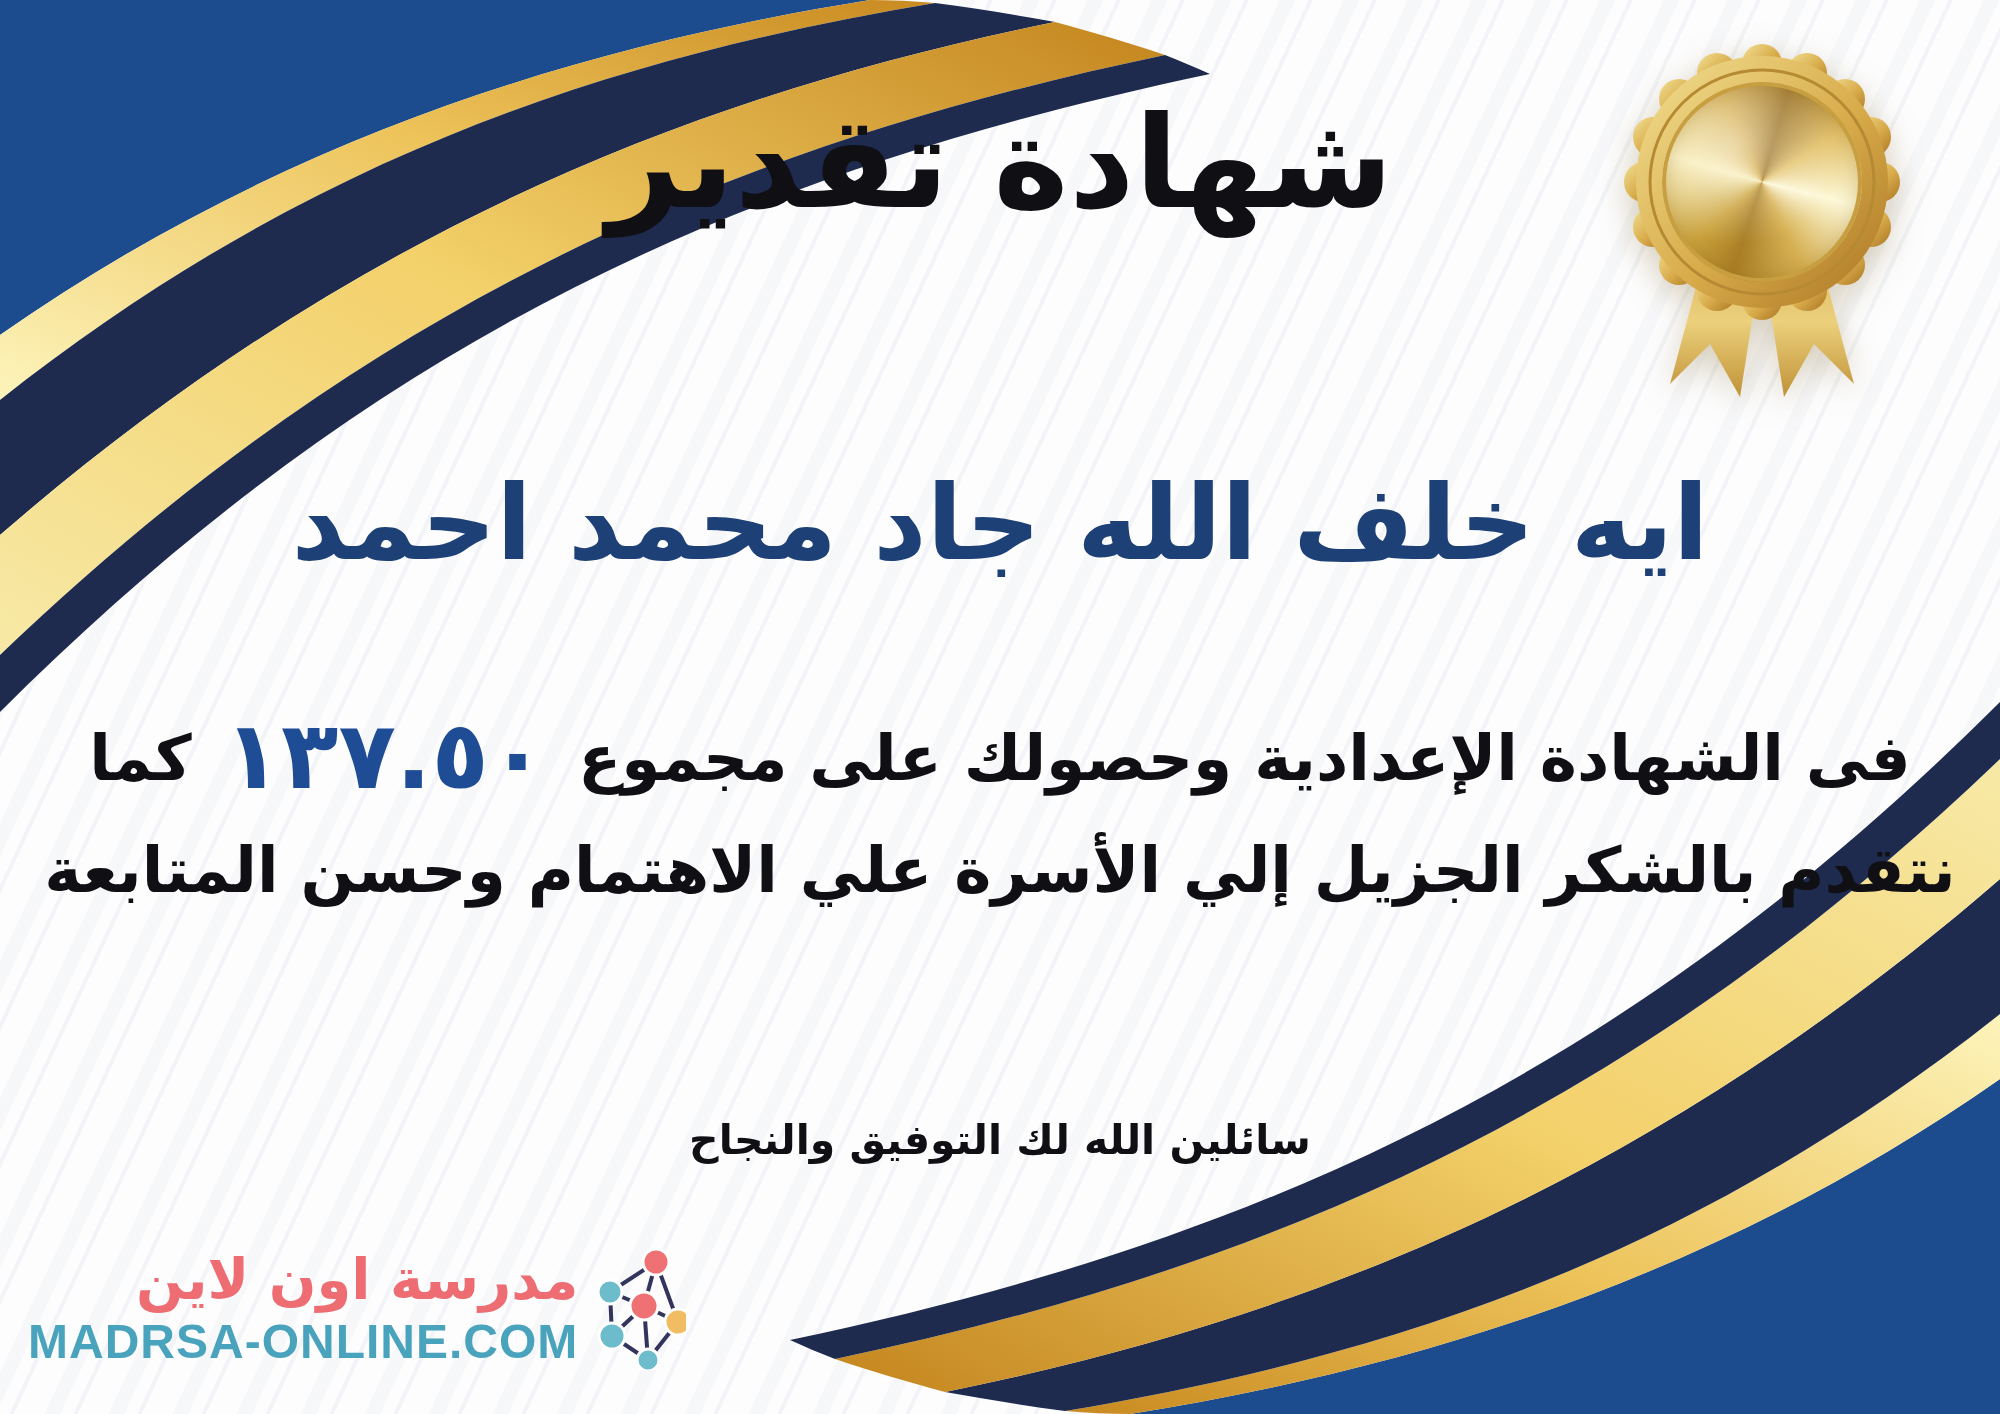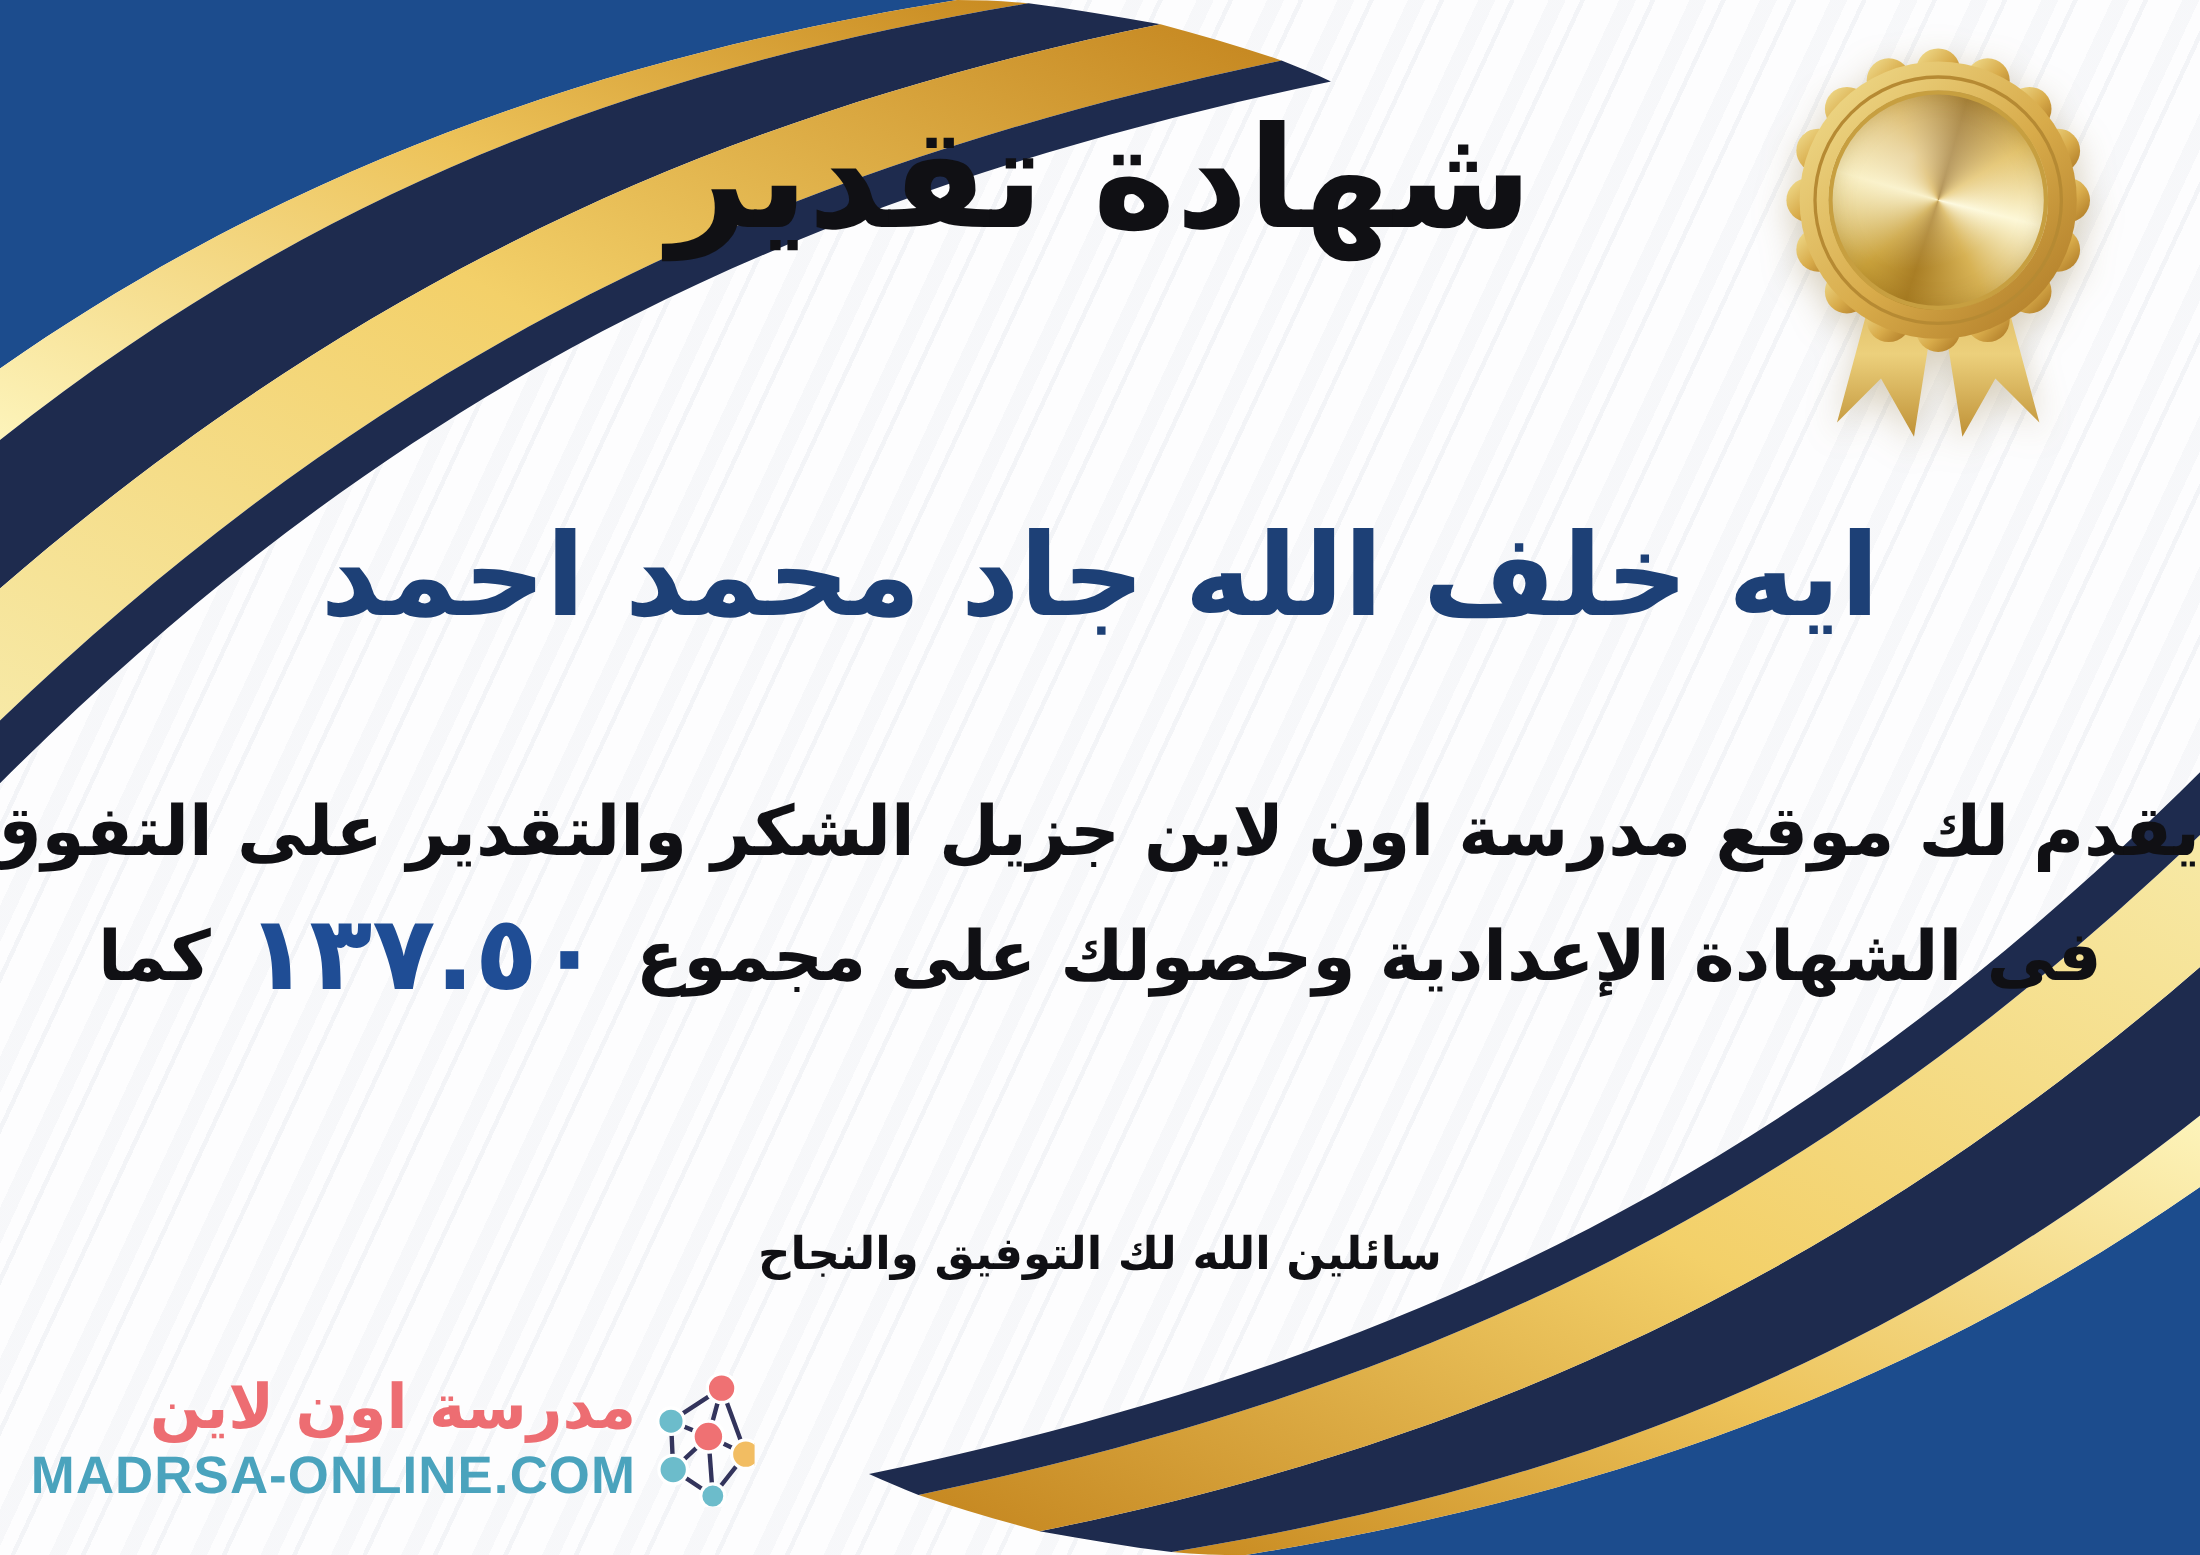--- a/index.html
+++ b/index.html
@@ -126,22 +126,22 @@
       <circle cx="150" cy="150" r="112" fill="none" stroke="#b68a33" stroke-width="3"></circle>
     </svg>
     <div class="disc"></div>
   </div>
 
   <div class="txt name">ايه خلف الله جاد محمد احمد</div>
 
   <div class="txt title">شهادة تقدير</div>
 
   <div class="txt bodytext">
-    <div class="line">يقدم لك موقع مدرسة اون لاين جزيل الشكر والتقدير على التفوق</div>
     <div class="line"><span>فى الشهادة الإعدادية وحصولك على مجموع</span><span class="score">١٣٧.٥٠</span><span>كما</span></div>
+    <div class="line">نتقدم بالشكر الجزيل إلي الأسرة علي الاهتمام وحسن المتابعة</div>
   </div>
 
   <div class="txt closing">سائلين الله لك التوفيق والنجاح</div>
 
   <div class="logo">
     <div class="logo-texts">
       <div class="logo-ar">مدرسة اون لاين</div>
       <div class="logo-en">MADRSA-ONLINE.COM</div>
     </div>
     <svg width="92" height="124" viewBox="0 0 92 124" aria-hidden="true">

